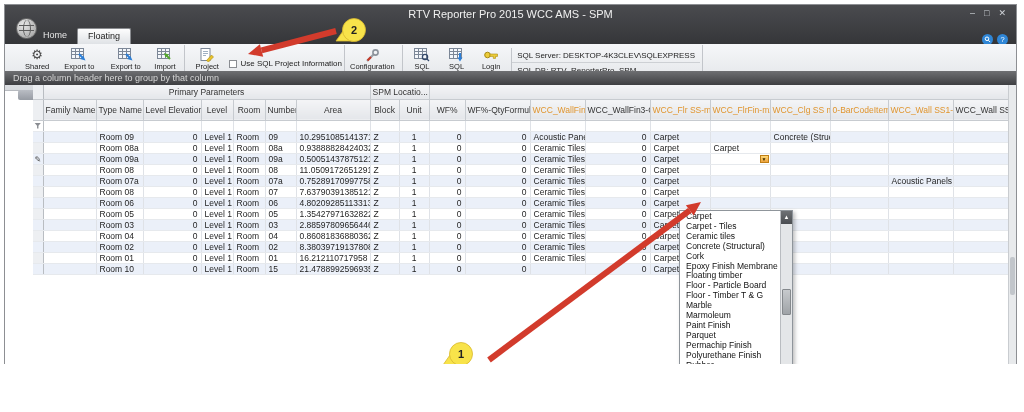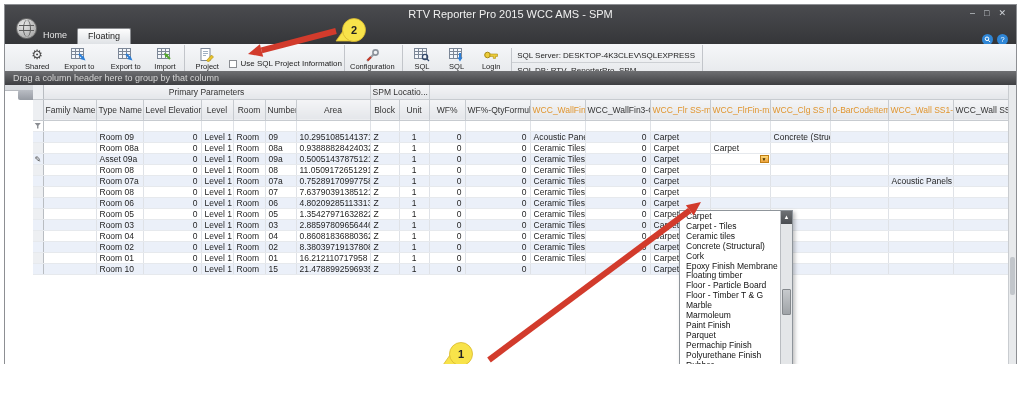--- a/index.html
+++ b/index.html
@@ -369,21 +369,21 @@
               <td>Carpet</td>
               <td>Carpet</td>
               <td></td>
               <td></td>
               <td></td>
               <td></td>
             </tr>
             <tr class="alt">
               <td class="ind"><span class="pencil">✎</span></td>
               <td></td>
-              <td>Asset 09a</td>
+              <td>Room 09a</td>
               <td class="num">0</td>
               <td>Level 1</td>
               <td>Room</td>
               <td>09a</td>
               <td class="num">0.500514378751215</td>
               <td>Z</td>
               <td class="ctr">1</td>
               <td class="num">0</td>
               <td class="num">0</td>
               <td>Ceramic Tiles</td>

